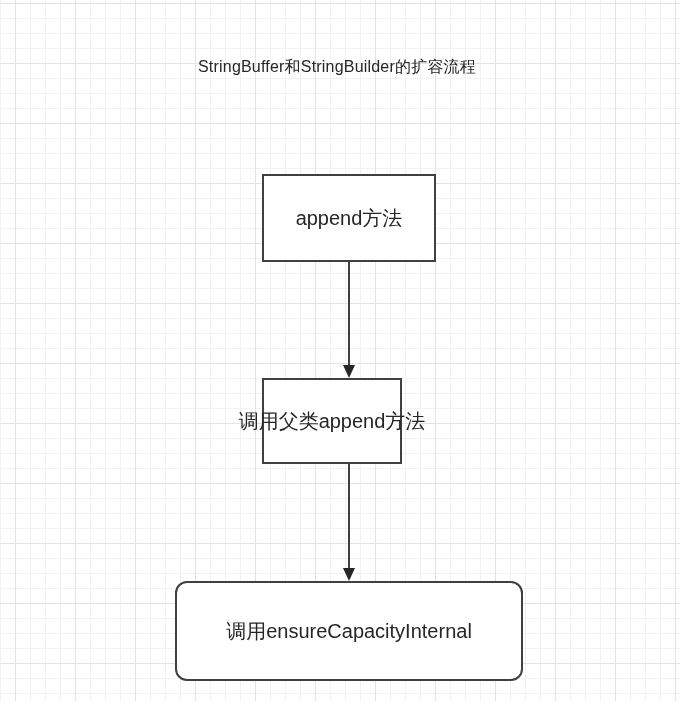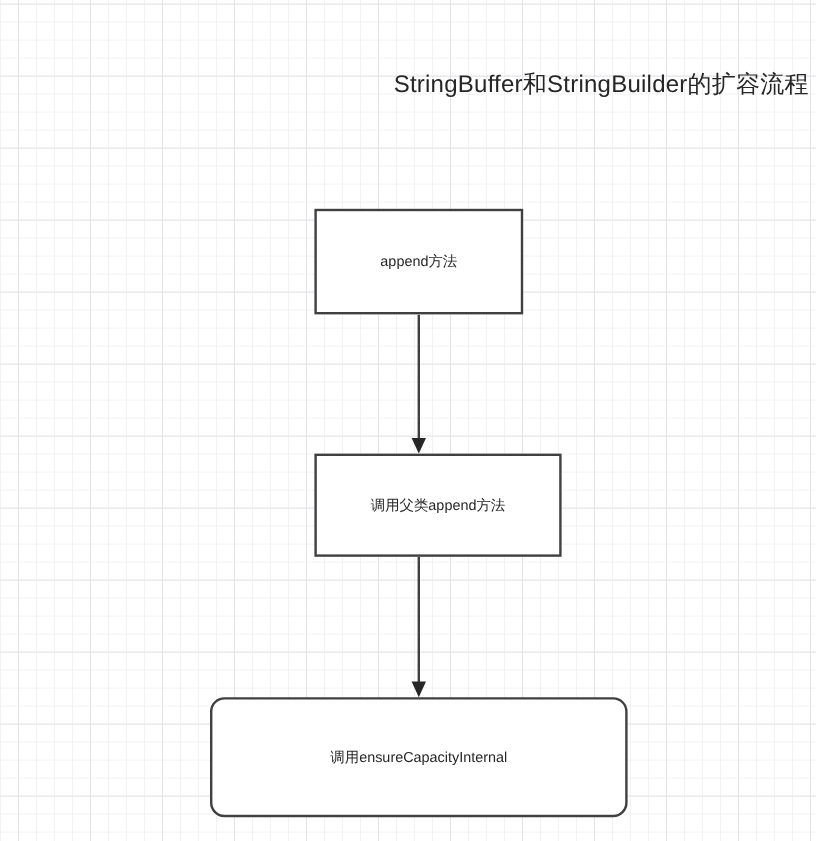--- a/index.html
+++ b/index.html
@@ -18,42 +18,42 @@
       linear-gradient(to bottom, #f2f2f5 1px, transparent 1px);
     background-size: 60px 60px, 60px 60px, 15px 15px, 15px 15px;
     background-position: 15px 3px, 15px 3px, 0px 3px, 0px 3px;
   }
 
   .diagram-title {
     position: absolute;
     left: 0;
     right: 6px;
     top: 57px;
-    text-align: right;
-    font-size: 20px;
+    text-align: center;
+    font-size: 16px;
     color: #262626;
     letter-spacing: 0.2px;
     white-space: nowrap;
   }
 
   .node {
     position: absolute;
     background: #ffffff;
     border: 2px solid #404040;
     display: flex;
     align-items: center;
     justify-content: center;
-    font-size: 12px;
+    font-size: 20px;
     color: #262626;
     text-align: center;
     white-space: nowrap;
   }
 
   .node-append          { left: 262px; top: 174px; width: 174px; height: 88px; }
-  .node-super-append    { left: 262px; top: 378px; width: 206px; height: 86px; }
+  .node-super-append    { left: 262px; top: 378px; width: 140px; height: 86px; }
   .node-ensure-capacity { left: 175px; top: 581px; width: 348px; height: 100px; border-radius: 12px; }
 
   .edge {
     position: absolute;
     width: 20px;
     overflow: visible;
   }
   .edge-1 { left: 339px; top: 262px; height: 116px; }
   .edge-2 { left: 339px; top: 464px; height: 117px; }
   .edge svg { display: block; width: 100%; height: 100%; }

